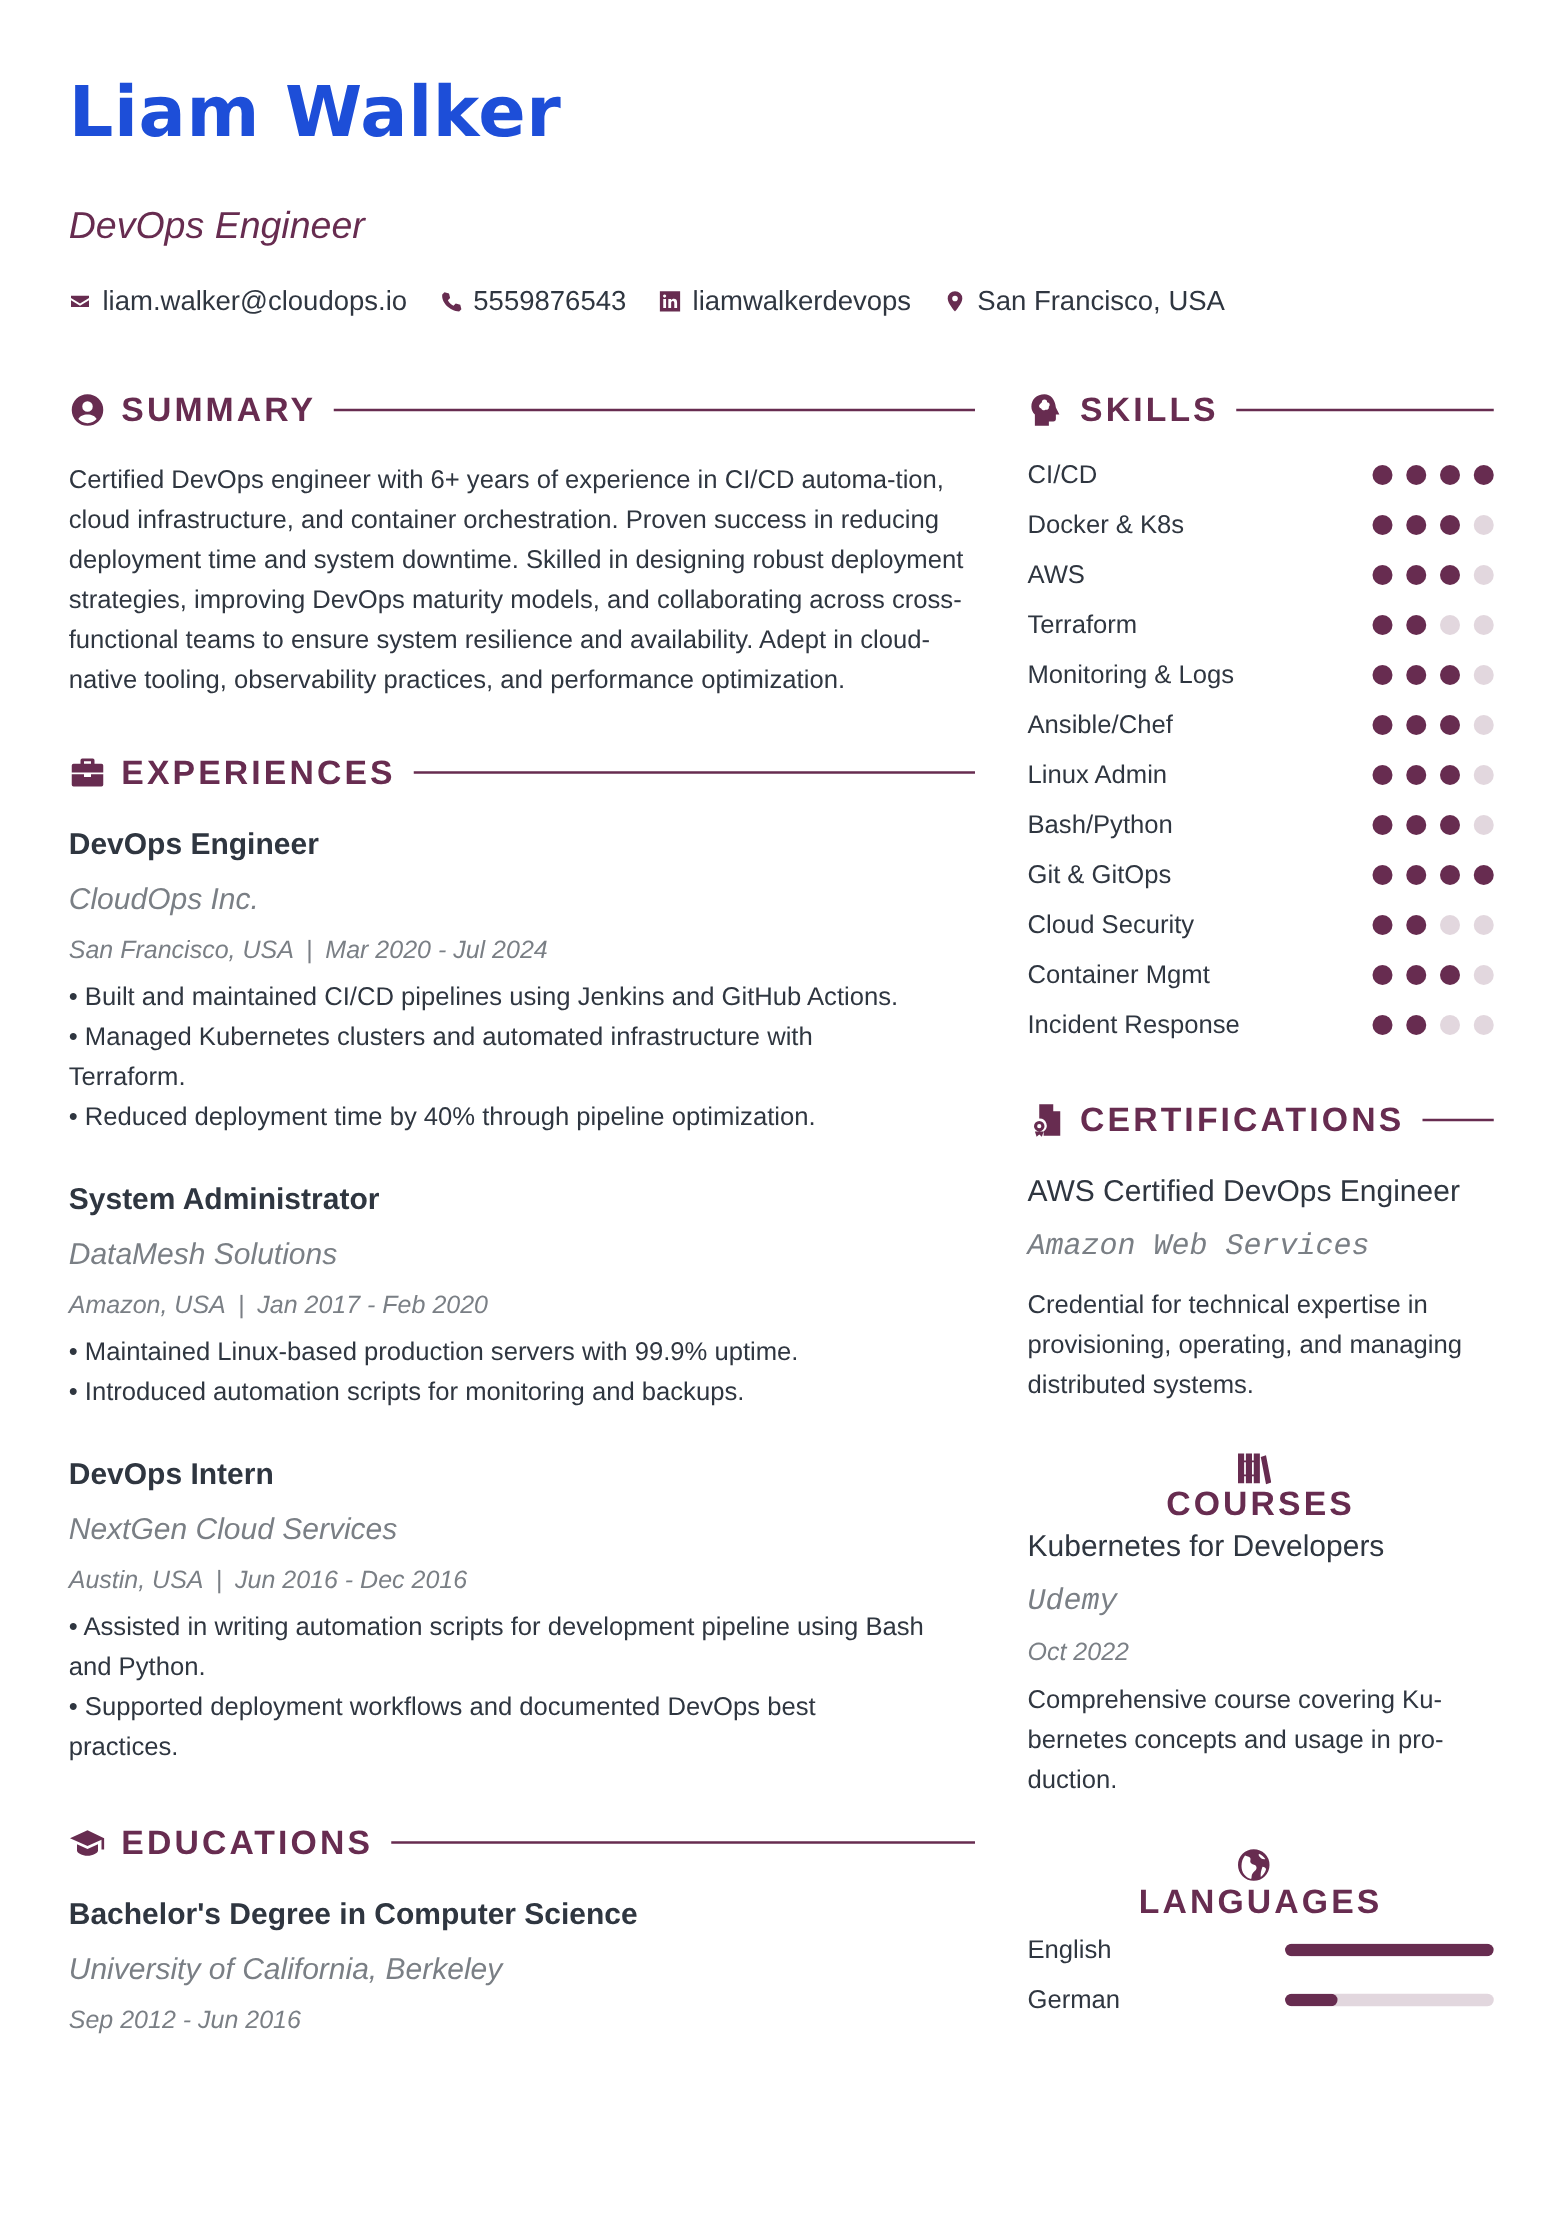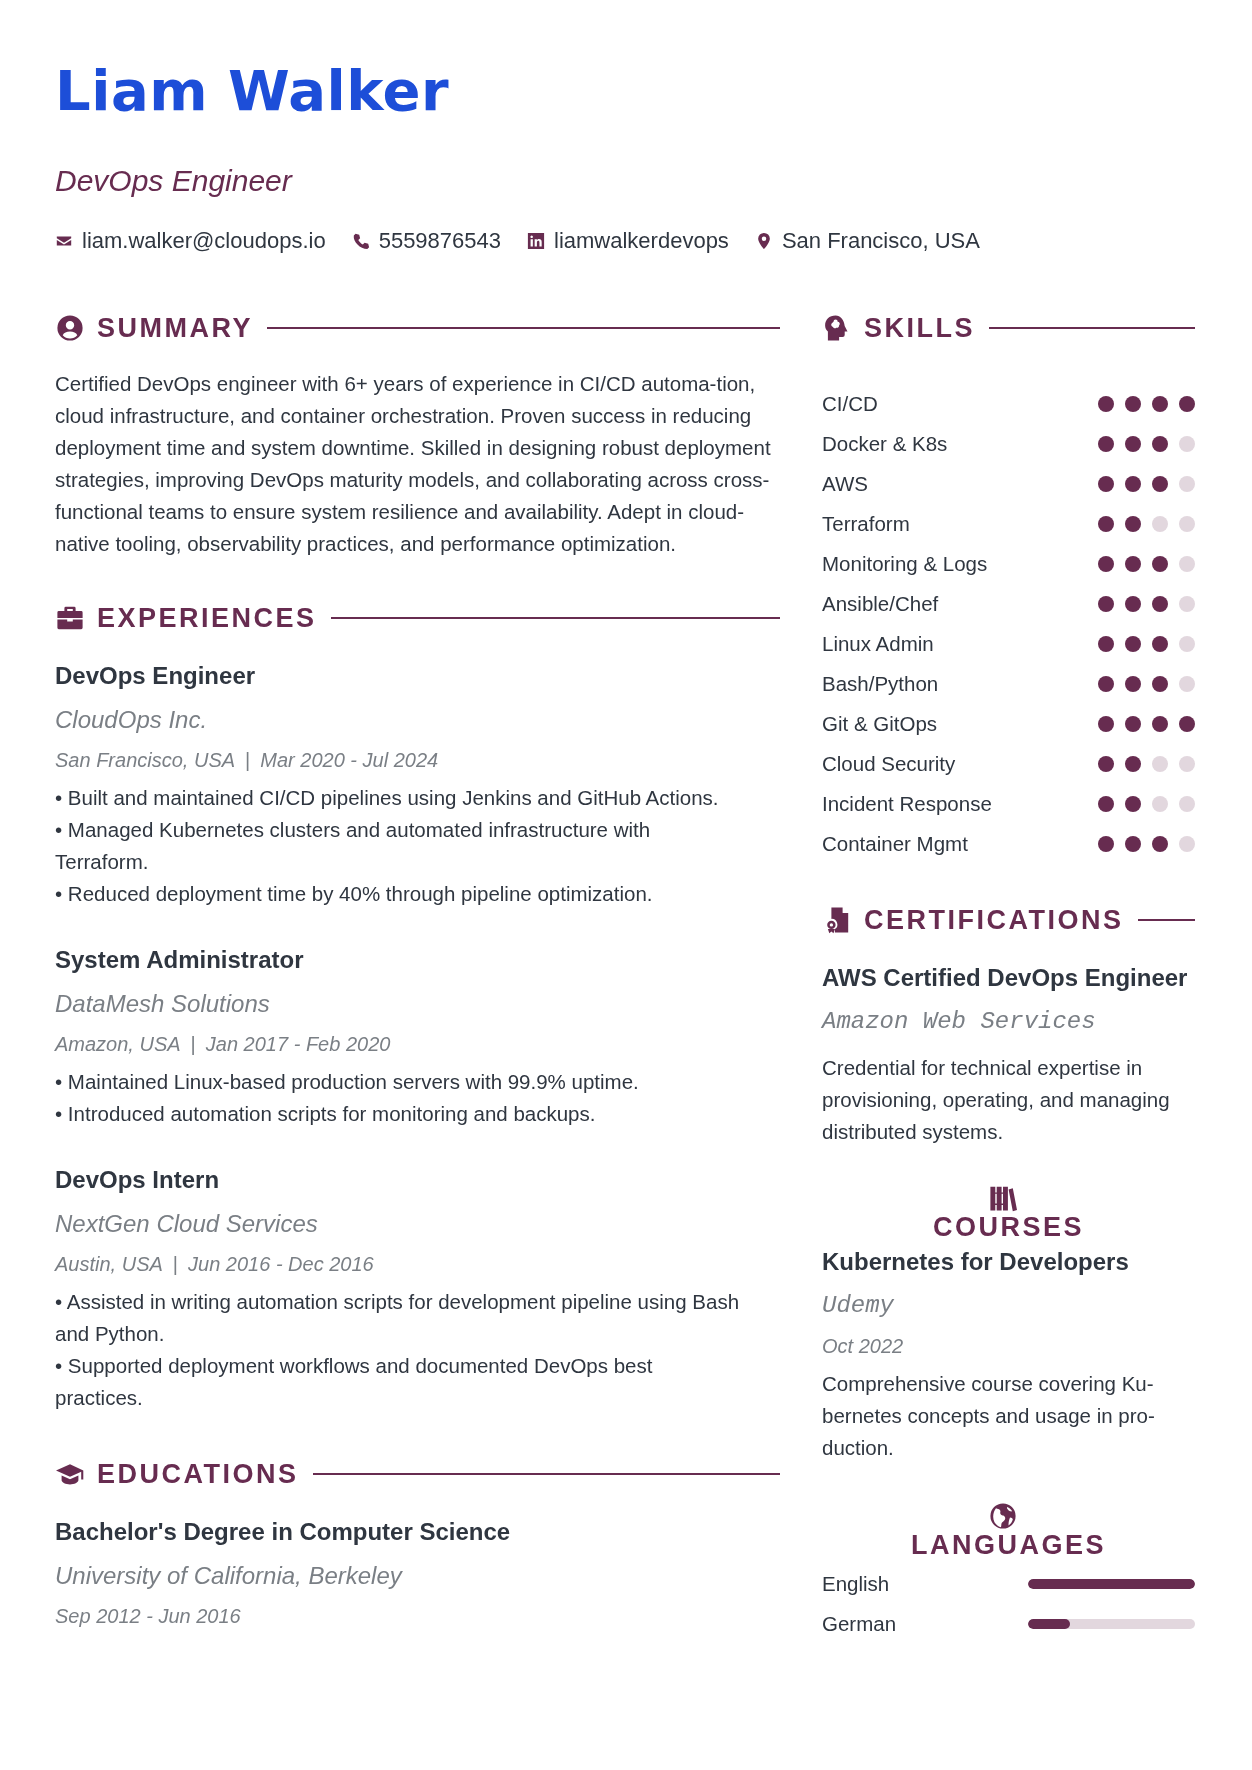--- a/index.html
+++ b/index.html
@@ -28,29 +28,29 @@
   .job + .job { margin-top: 34px; }
   .job-title { font-size: 24px; font-weight: bold; color: #2f3640; font-family: "Liberation Sans", sans-serif; line-height: 32px; }
   .job-company { margin-top: 12px; font-size: 24px; font-style: italic; color: #7a7f85; font-family: "Liberation Sans", sans-serif; line-height: 32px; }
   .job-meta { margin-top: 10px; font-size: 20px; font-style: italic; color: #7a7f85; font-family: "Liberation Sans", sans-serif; line-height: 28px; }
   .job-meta .sep { margin: 0 10px; font-style: normal; }
   .bullets { margin-top: 8px; font-size: 20.5px; line-height: 32px; color: #2f3640; font-family: "Liberation Sans", sans-serif; }
 
   .edu-head { margin-top: 40px; }
   .edu { margin-top: 22px; }
 
-  .skills { margin-top: 36px; text-align: right; }
+  .skills { margin-top: 12px; text-align: right; }
   .skill { display: flex; align-items: center; justify-content: space-between; height: 40px; }
   .skill-name { font-size: 20.5px; color: #2f3640; font-family: "Liberation Sans", sans-serif; }
   .dots { display: flex; gap: 11px; }
   .dot { width: 16px; height: 16px; border-radius: 50%; background: #e2d7de; }
   .dot.on { background: #672c50; }
 
   .cert-head { margin-top: 36px; }
-  .item-title { margin-top: 22px; font-size: 24px; font-weight: bold; color: #2f3640; font-family: "Liberation Sans", sans-serif; line-height: 32px; }
+  .item-title { margin-top: 22px; font-size: 24px; font-weight: normal; color: #2f3640; font-family: "Liberation Sans", sans-serif; line-height: 32px; }
   .item-sub { margin-top: 12px; font-size: 24px; font-style: italic; color: #7a7f85; font-family: Liberation Mono, monospace; line-height: 32px; }
   .item-date { margin-top: 10px; font-size: 20px; font-style: italic; color: #7a7f85; font-family: "Liberation Sans", sans-serif; line-height: 28px; }
   .item-desc { margin-top: 14px; font-size: 20.5px; line-height: 32px; color: #2f3640; font-family: "Liberation Sans", sans-serif; }
   .item-desc.tight { margin-top: 8px; }
 
   .courses-head { margin-top: 36px; flex-direction: column; }
   .lang-head { margin-top: 38px; flex-direction: column; }
   .langs { margin-top: 22px; }
   .lang { display: flex; align-items: center; justify-content: space-between; height: 40px; }
   .lang-name { font-size: 20.5px; color: #2f3640; font-family: "Liberation Sans", sans-serif; }
@@ -265,34 +265,34 @@
         <div class="skill">
           <span class="skill-name">Cloud Security</span>
           <span class="dots">
             <span class="dot on"></span>
             <span class="dot on"></span>
             <span class="dot"></span>
             <span class="dot"></span>
           </span>
         </div>
         <div class="skill">
+          <span class="skill-name">Container Mgmt</span>
+          <span class="dots">
+            <span class="dot on"></span>
+            <span class="dot on"></span>
+            <span class="dot on"></span>
+            <span class="dot"></span>
+          </span>
+        </div>
+        <div class="skill">
           <span class="skill-name">Incident Response</span>
           <span class="dots">
             <span class="dot on"></span>
             <span class="dot on"></span>
             <span class="dot"></span>
-            <span class="dot"></span>
-          </span>
-        </div>
-        <div class="skill">
-          <span class="skill-name">Container Mgmt</span>
-          <span class="dots">
-            <span class="dot on"></span>
-            <span class="dot on"></span>
-            <span class="dot on"></span>
             <span class="dot"></span>
           </span>
         </div>
       </div>
 
     <div class="sec-head cert-head">
       <span class="ico">
         <svg viewBox="0 0 20 20">
             <path d="M6 1h8l4 4v14H8.5v-2.5a4 4 0 0 0-2.5-7.3z M14 1v4h4z M6 10.5a3 3 0 1 1 0 6 3 3 0 0 1 0-6z m0 1.8a1.2 1.2 0 1 0 0 2.4 1.2 1.2 0 0 0 0-2.4z M3.5 16.5l1 3 1.5-1.2 1.5 1.2 1-3" fill-rule="evenodd"></path>
           </svg>

